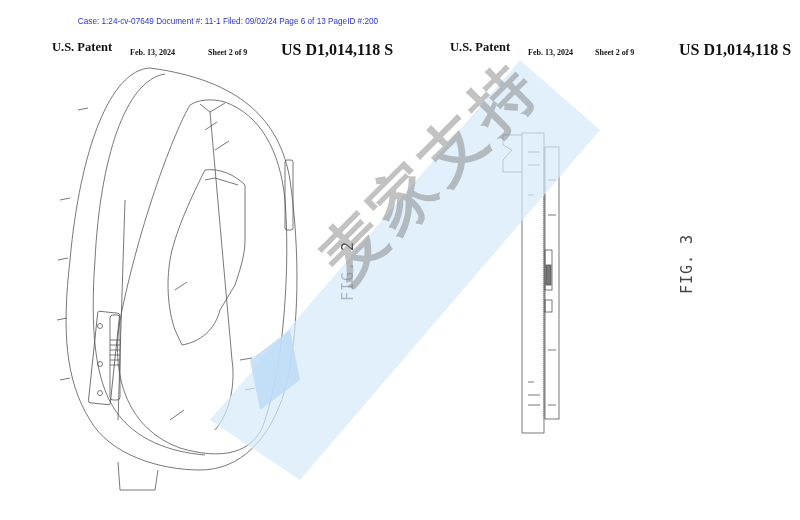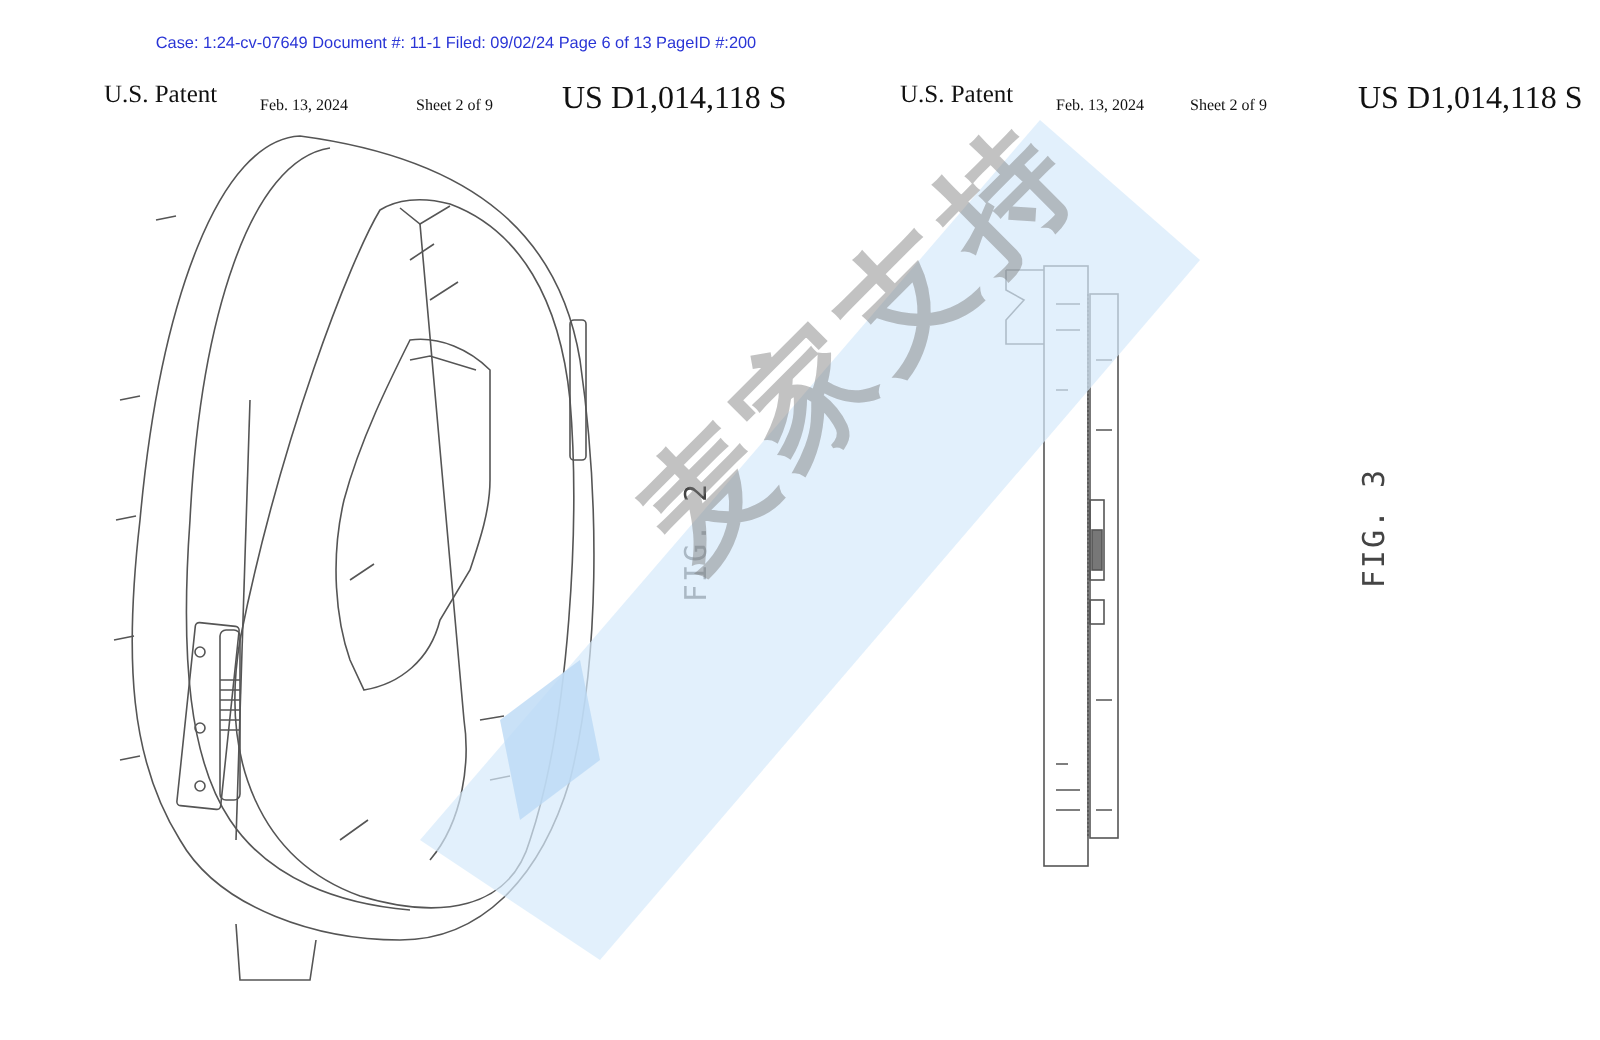--- a/index.html
+++ b/index.html
@@ -1,21 +1,21 @@
 <!DOCTYPE html>
 <html><head>
 <meta charset="utf-8">
 <style>
   html,body{margin:0;padding:0;background:#ffffff;}
   body{width:800px;height:520px;position:relative;overflow:hidden;font-family:"Liberation Serif",serif;}
   .page{position:absolute;top:0;width:400px;height:520px;}
   .page.left{left:0;}
   .page.right{left:400px;}
   .case{position:absolute;top:17px;left:0;width:400px;text-align:center;font-family:"Liberation Sans",sans-serif;font-size:8.2px;color:#2a35d6;white-space:nowrap;padding-left:28px;}
-  .hdr{position:absolute;top:40px;font-family:"Liberation Serif",serif;font-weight:normal;color:#111;white-space:nowrap;}
+  .hdr{position:absolute;top:40px;font-family:"Liberation Serif",serif;font-weight:bold;color:#111;white-space:nowrap;}
   .hdr.pat{font-size:12.5px;}
   .hdr.small{font-size:8px;top:48px;}
   .hdr.num{font-size:16px;top:41px;}
   svg{position:absolute;left:0;top:0;}
   .fig{position:absolute;font-family:"DejaVu Sans Mono",monospace;font-size:15px;color:#444;transform:rotate(-90deg);transform-origin:center;white-space:nowrap;letter-spacing:1px;}
   .wm{position:absolute;left:0;top:0;width:800px;height:520px;pointer-events:none;}
   .wm-text{position:absolute;left:300px;top:240px;transform:rotate(-45deg);transform-origin:left top;font-family:"DejaVu Sans",sans-serif;font-weight:bold;font-size:64px;color:rgba(120,120,120,0.45);white-space:nowrap;letter-spacing:6px;}
 </style>
 </head>
 <body>

